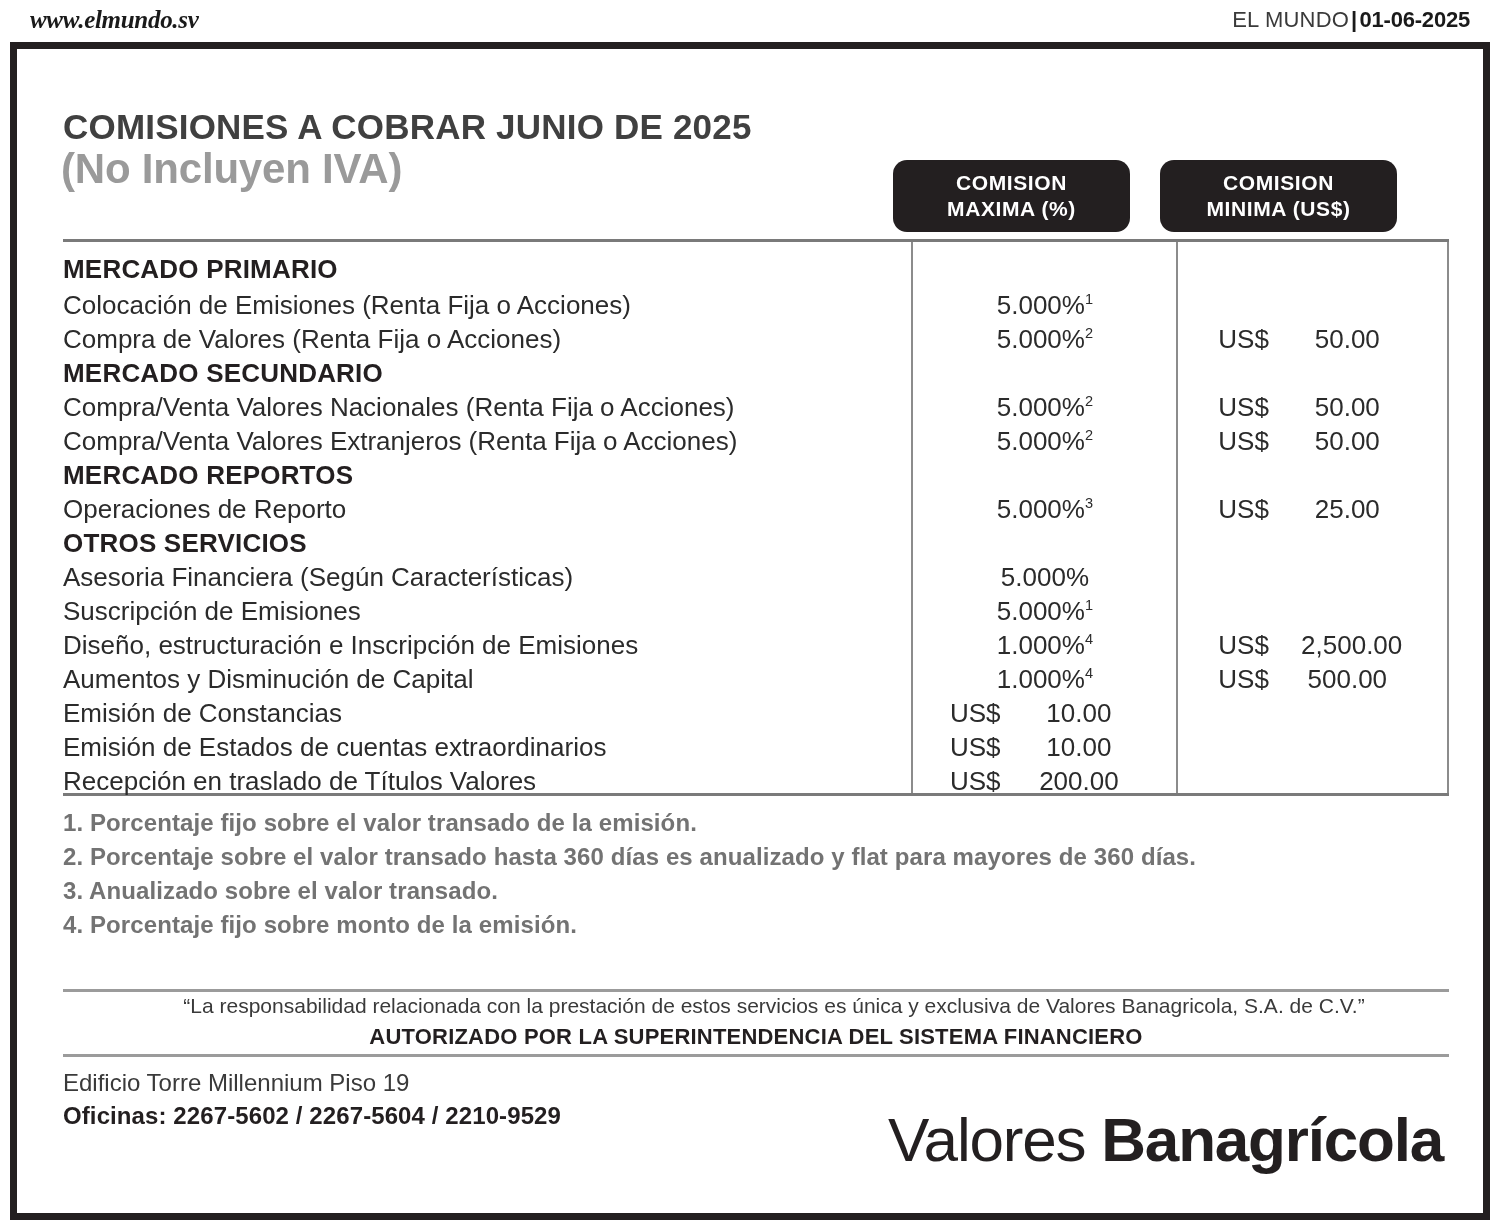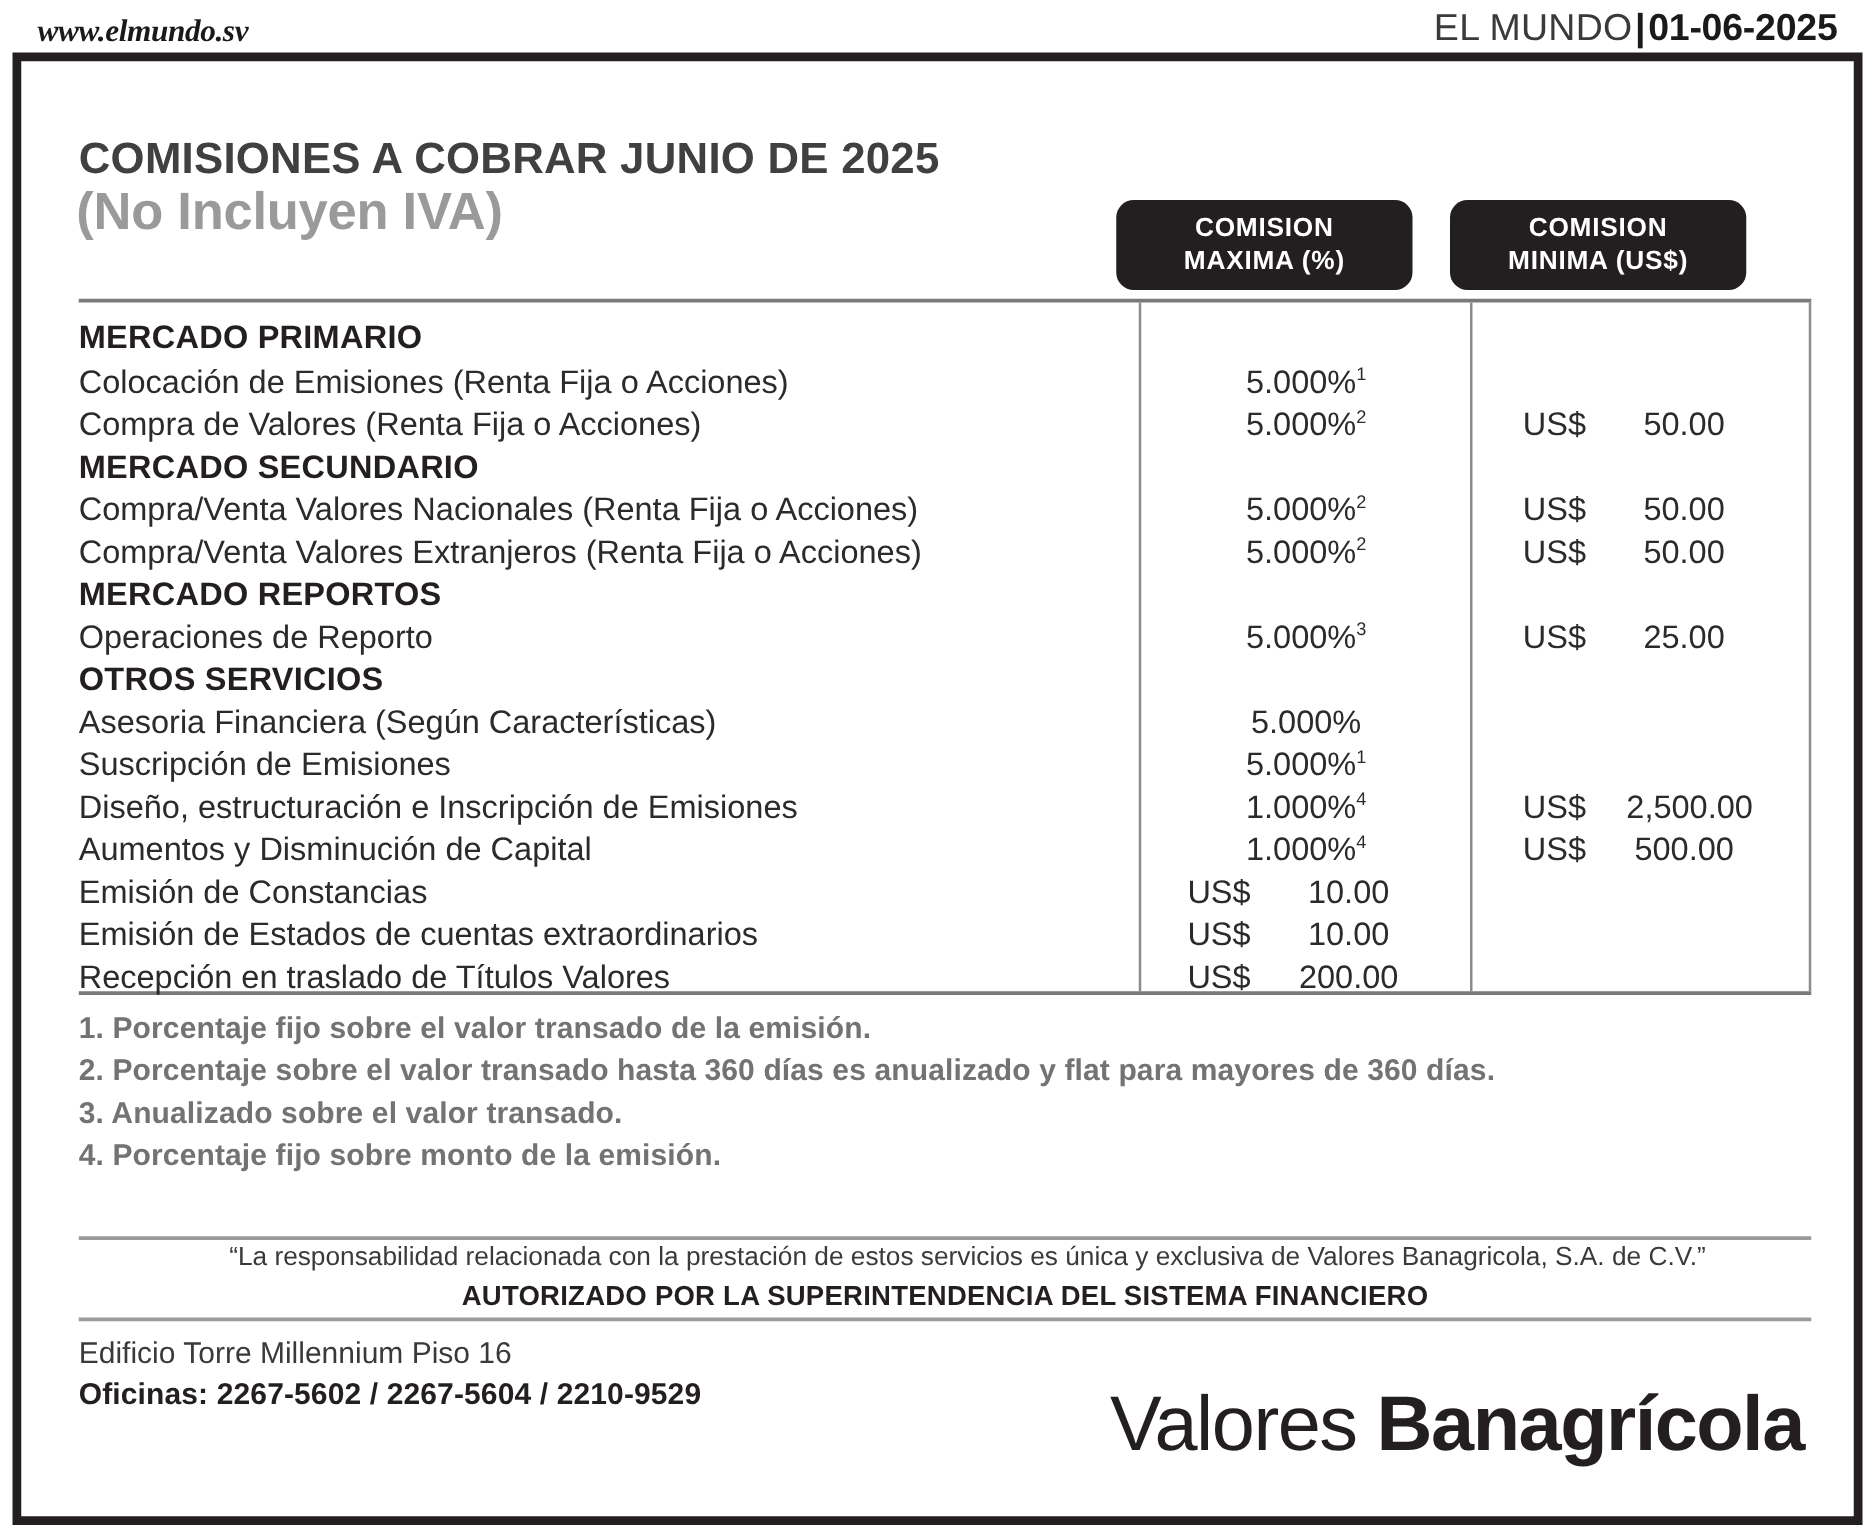--- a/index.html
+++ b/index.html
@@ -15,35 +15,35 @@
     overflow: hidden;
   }
 
   
   .slug {
     position: absolute;
     left: 0; top: 0;
     width: 1500px;
     height: 40px;
     display: flex;
-    align-items: flex-end;
+    align-items: center;
     justify-content: space-between;
     padding: 0 30px;
     box-sizing: border-box;
   }
   .slug-site {
     font-family: "Liberation Serif", serif;
     font-style: italic;
     font-weight: bold;
     font-size: 25px;
     letter-spacing: -0.3px;
     color: #1a1a1a;
   }
   .slug-right {
-    font-size: 30px;
+    font-size: 22px;
     color: #3a3a3a;
     letter-spacing: 0.2px;
     white-space: nowrap;
   }
   .slug-right .pipe {
     font-weight: bold;
     color: #1a1a1a;
     padding: 0 2px;
   }
   .slug-right .date {
@@ -394,21 +394,21 @@
         <div>3. Anualizado sobre el valor transado.</div>
         <div>4. Porcentaje fijo sobre monto de la emisión.</div>
       </div>
 
     <div class="rule rule-1"></div>
     <div class="disclaimer">“La responsabilidad relacionada con la prestación de estos servicios es única y exclusiva de Valores Banagricola, S.A. de C.V.”</div>
     <div class="authorized">AUTORIZADO POR LA SUPERINTENDENCIA DEL SISTEMA FINANCIERO</div>
     <div class="rule rule-2"></div>
 
     <div class="footer-addr">
-      <div>Edificio Torre Millennium Piso 16</div>
+      <div>Edificio Torre Millennium Piso 19</div>
       <div class="bold">Oficinas: 2267-5602 / 2267-5604 / 2210-9529</div>
     </div>
 
     <div class="brand">
       <span class="light">Valores </span><span class="heavy">Banagrícola</span>
     </div>
 
   </div>
 </div>
 

